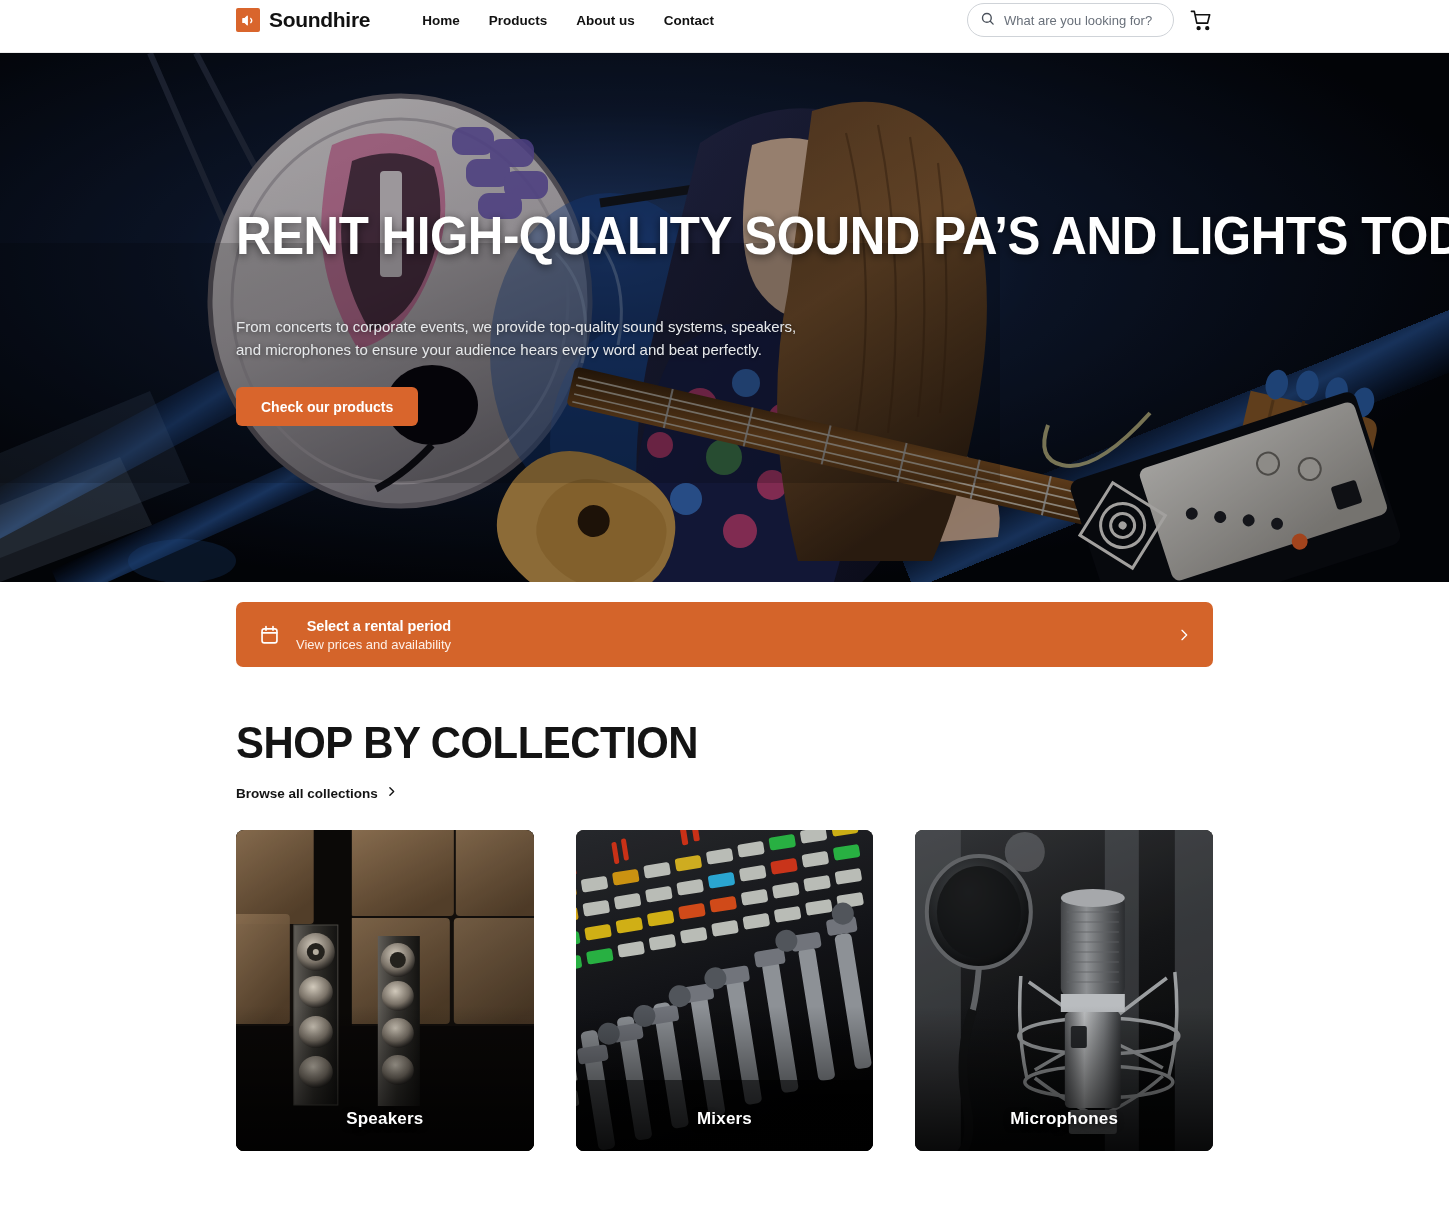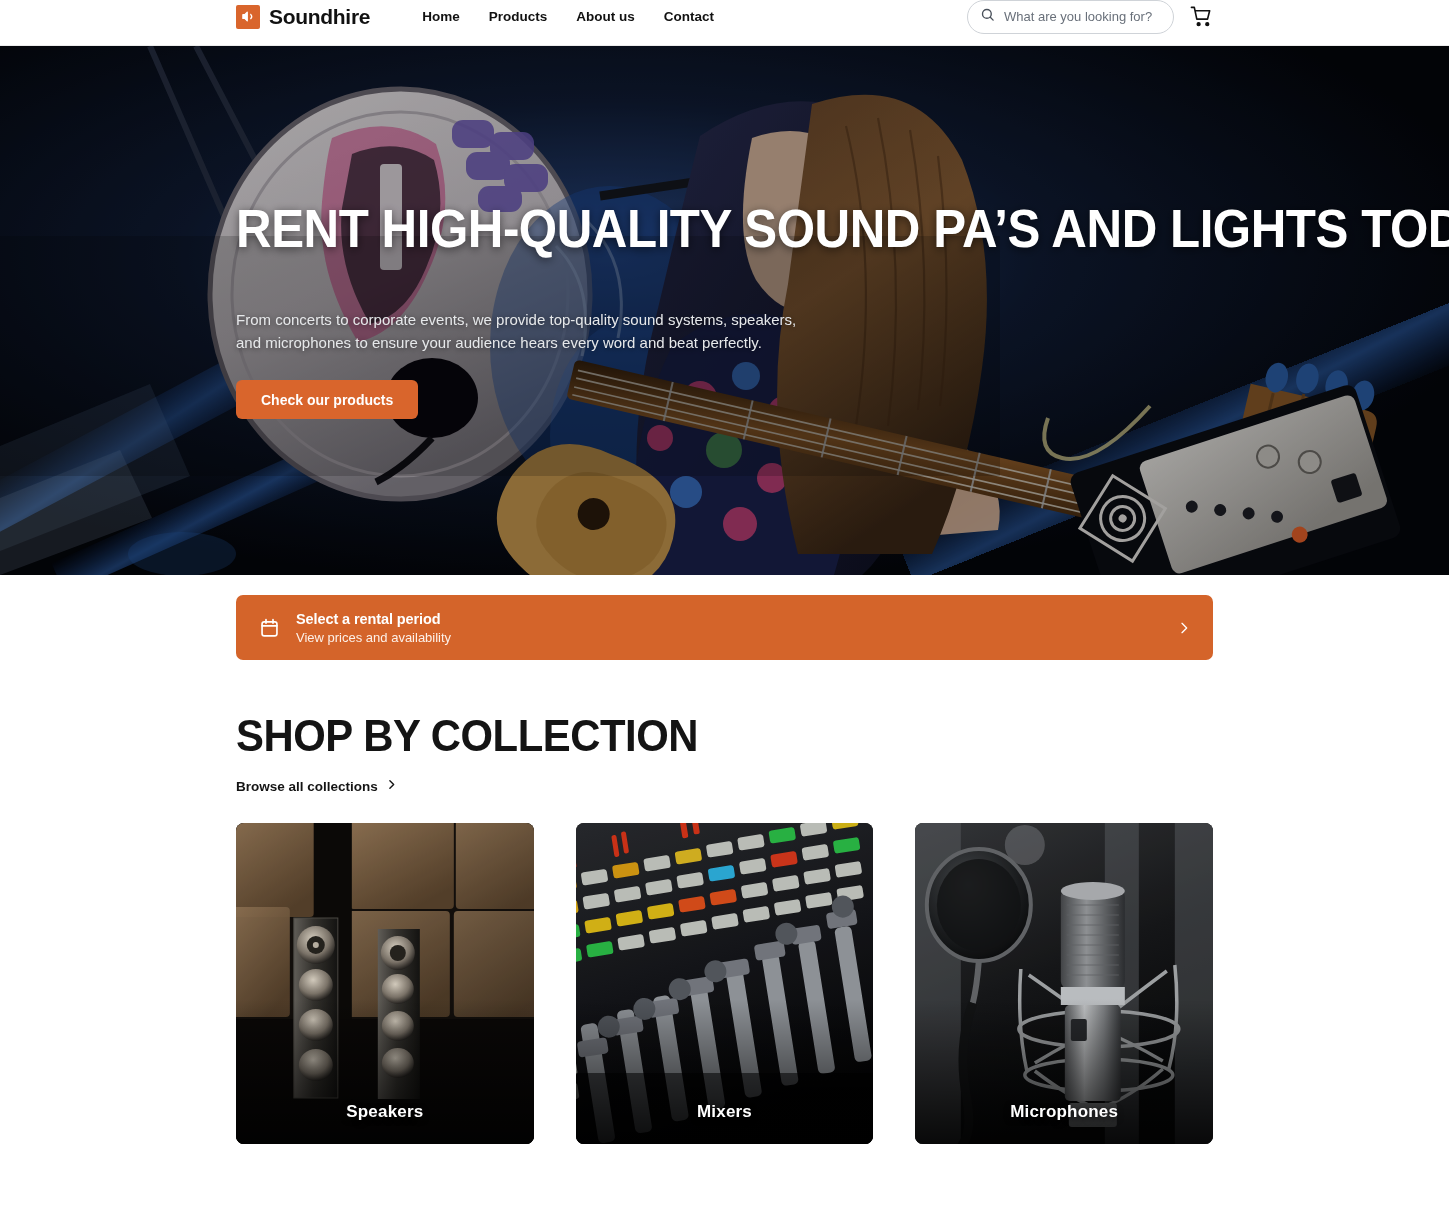--- a/index.html
+++ b/index.html
@@ -7,21 +7,21 @@
     width:1449px; height:1215px;
     overflow:hidden;
     background:#ffffff;
     font-family:"Liberation Sans", sans-serif;
     -webkit-font-smoothing:antialiased;
   }
 
   
   .header {
     position:relative;
-    height:46px;
+    height:53px;
     background:#ffffff;
     display:flex;
     align-items:center;
     padding:0 236px 12px 236px;
     border-bottom:1px solid #ececec;
   }
   .brand { display:flex; align-items:center; gap:9px; }
   .brand-mark {
     width:24px; height:24px;
     background:#D9652C;
@@ -136,21 +136,21 @@
     height:65px;
     background:#D4642A;
     border-radius:7px;
     display:flex;
     align-items:center;
     padding:0 20px 0 20px;
     cursor:pointer;
     position:relative;
   }
   .rental-icon { width:26px; display:flex; justify-content:center; margin-right:14px; }
-  .rental-texts { display:flex; flex-direction:column; gap:3px; }
+  .rental-texts { display:flex; flex-direction:column; gap:3px;align-items:flex-end; }
   .rental-title {
     font-size:14.5px; font-weight:700; color:#ffffff;
     letter-spacing:-0.1px;
   }
   .rental-sub { font-size:13px; color:#fdf0e8; }
   .rental-arrow { position:absolute; right:21px; display:flex; align-items:center; }
 
   
   .collection-section { padding-top:53px; }
   .section-heading {

